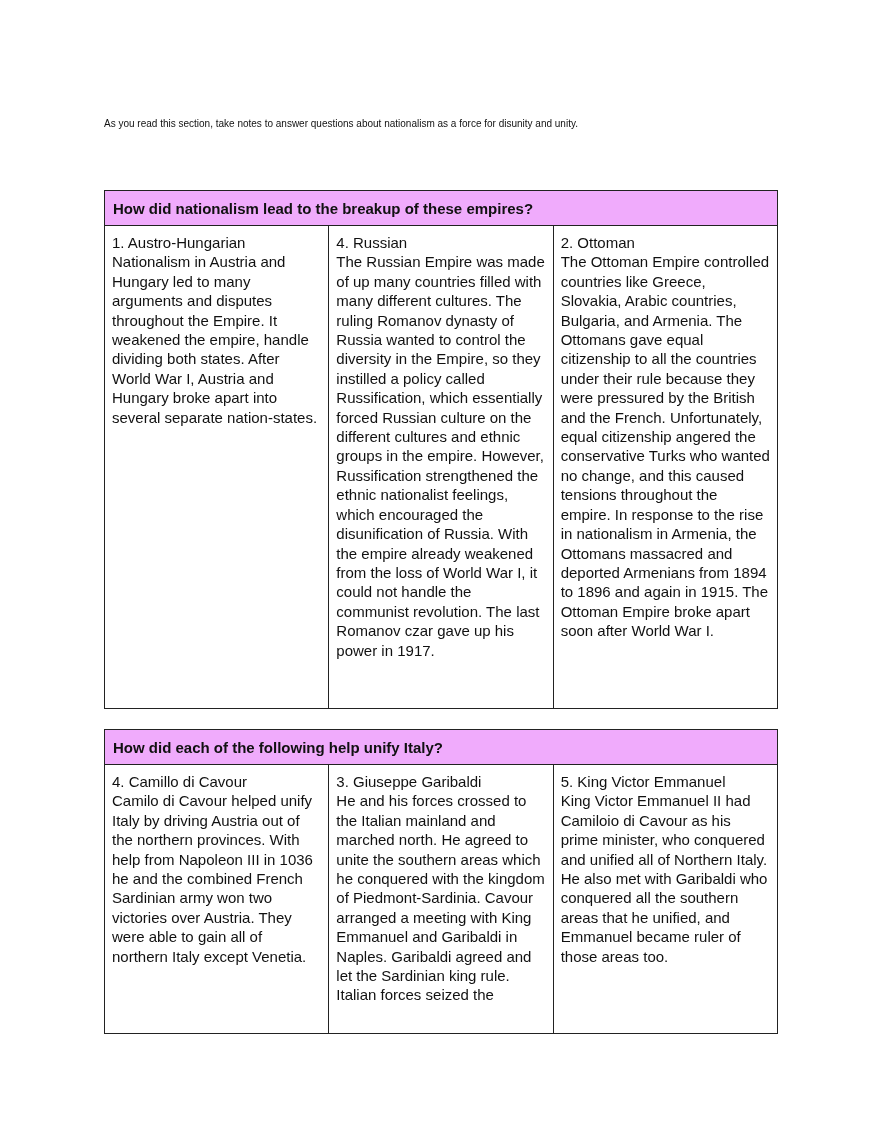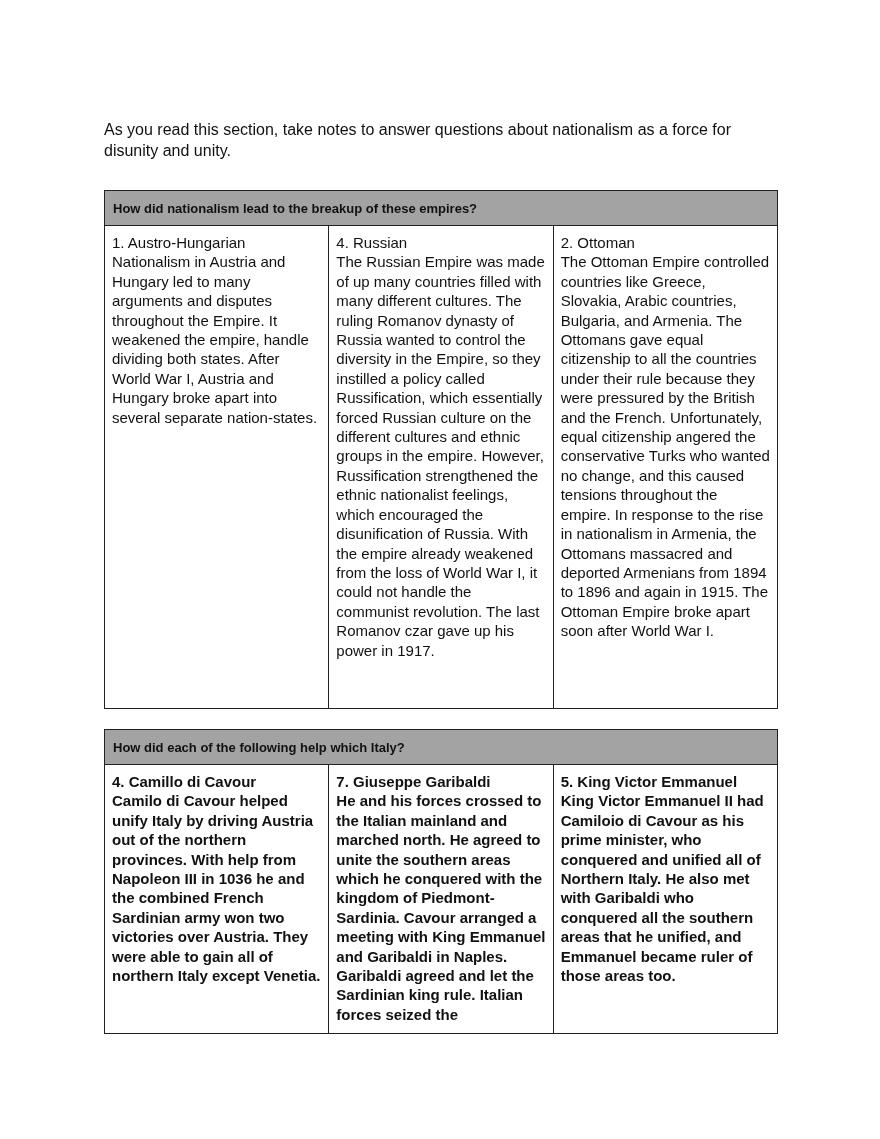--- a/index.html
+++ b/index.html
@@ -13,52 +13,52 @@
       position: relative;
       font-family: "Liberation Sans", sans-serif;
       color: #111111;
       overflow: hidden;
     }
     .intro {
       position: absolute;
       left: 104px;
       top: 103px;
       width: 640px;
-      font-size: 16px;
+      font-size: 10px;
       line-height: 21px;
     }
     table.notes {
       position: absolute;
       left: 104px;
       width: 674px;
       border-collapse: collapse;
       table-layout: fixed;
       font-size: 15px;
     }
     table.notes.t1 { top: 190px; }
     table.notes.t2 { top: 729px; }
     table.notes th {
-      background: #a3a3a3;
+      background: #f0abfc;
       border: 1.5px solid #222222;
       text-align: left;
       font-weight: bold;
       padding: 0 8px;
       height: 34px;
-      font-size: 13px;
+      font-size: 15px;
       vertical-align: middle;
     }
     table.notes td {
       border: 1.5px solid #222222;
       vertical-align: top;
       padding: 7px 7px 8px 7px;
       line-height: 19.4px;
       margin-left: 30px;
     }
     table.t1 td { height: 467px; }
-    table.t2 td { height: 253px; font-weight: bold; }
+    table.t2 td { height: 253px; }
     .cell-title, .cell-body { display: block; }
   </style>
 </head>
 <body>
 
 <p class="intro">As you read this section, take notes to answer questions about nationalism as a force for disunity and unity.</p>
 
 <table class="notes t1">
   <thead>
     <tr>
@@ -79,31 +79,31 @@
         <span class="cell-title">2. Ottoman</span>
         <span class="cell-body">The Ottoman Empire controlled countries like Greece, Slovakia, Arabic countries, Bulgaria, and Armenia. The Ottomans gave equal citizenship to all the countries under their rule because they were pressured by the British and the French. Unfortunately, equal citizenship angered the conservative Turks who wanted no change, and this caused tensions throughout the empire. In response to the rise in nationalism in Armenia, the Ottomans massacred and deported Armenians from 1894 to 1896 and again in 1915. The Ottoman Empire broke apart soon after World War I.</span>
       </td>
     </tr>
   </tbody>
 </table>
 
 <table class="notes t2">
   <thead>
     <tr>
-      <th colspan="3">How did each of the following help which Italy?</th>
+      <th colspan="3">How did each of the following help unify Italy?</th>
     </tr>
   </thead>
   <tbody>
     <tr>
       <td>
         <span class="cell-title">4. Camillo di Cavour</span>
         <span class="cell-body">Camilo di Cavour helped unify Italy by driving Austria out of the northern provinces. With help from Napoleon III in 1036 he and the combined French Sardinian army won two victories over Austria. They were able to gain all of northern Italy except Venetia.</span>
       </td>
       <td>
-        <span class="cell-title">7. Giuseppe Garibaldi</span>
+        <span class="cell-title">3. Giuseppe Garibaldi</span>
         <span class="cell-body">He and his forces crossed to the Italian mainland and marched north. He agreed to unite the southern areas which he conquered with the kingdom of Piedmont-Sardinia. Cavour arranged a meeting with King Emmanuel and Garibaldi in Naples. Garibaldi agreed and let the Sardinian king rule. Italian forces seized the</span>
       </td>
       <td>
         <span class="cell-title">5. King Victor Emmanuel</span>
         <span class="cell-body">King Victor Emmanuel II had Camiloio di Cavour as his prime minister, who conquered and unified all of Northern Italy. He also met with Garibaldi who conquered all the southern areas that he unified, and Emmanuel became ruler of those areas too.</span>
       </td>
     </tr>
   </tbody>
 </table>
 

